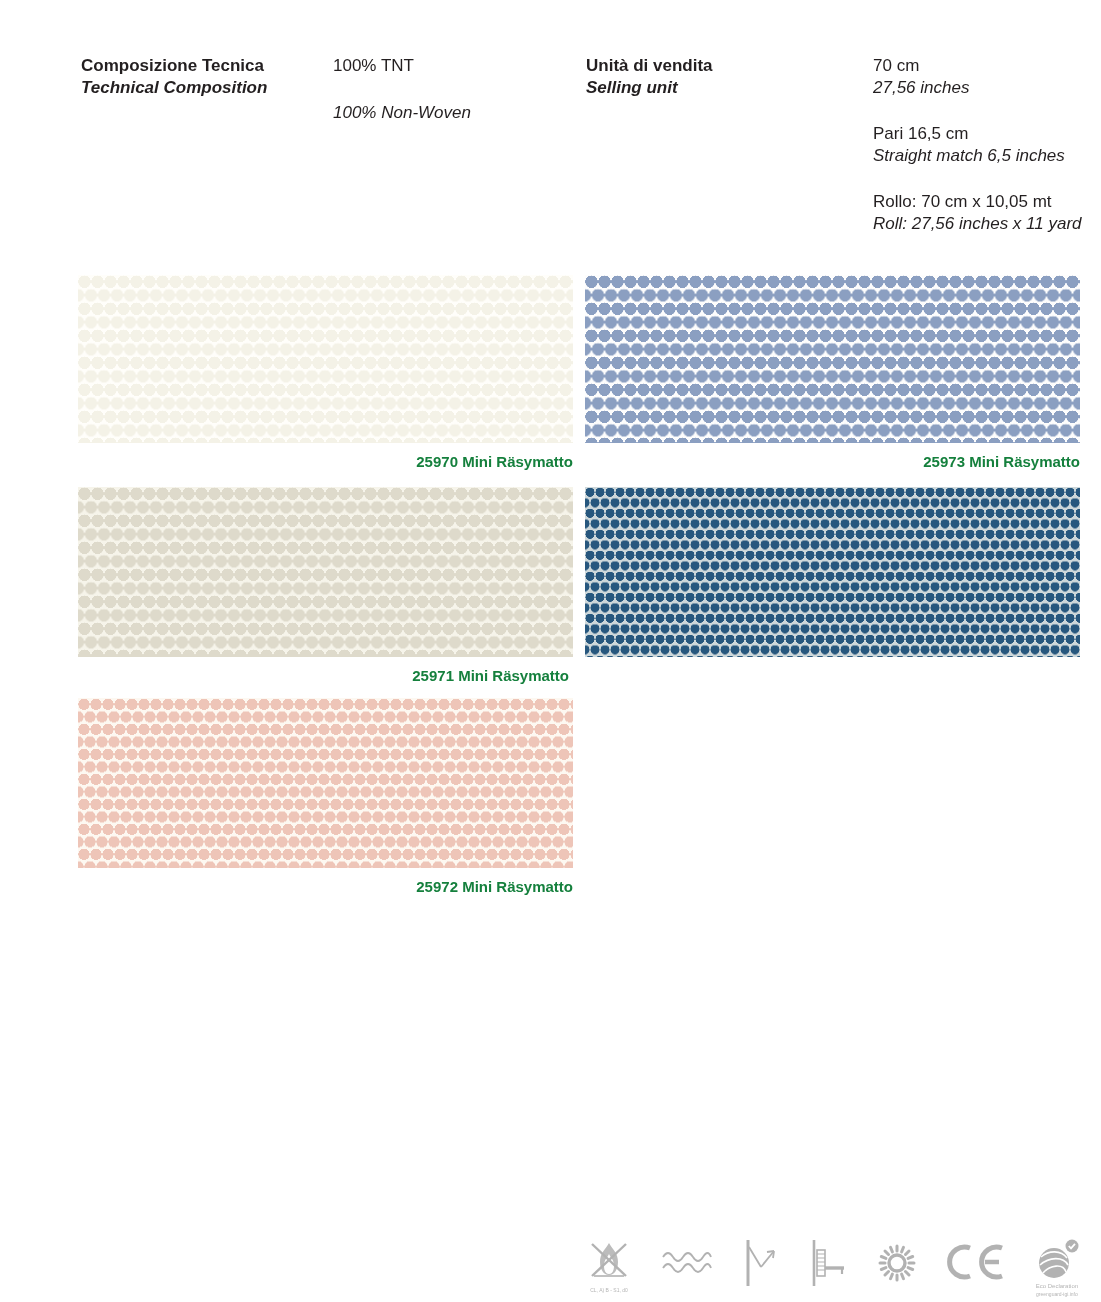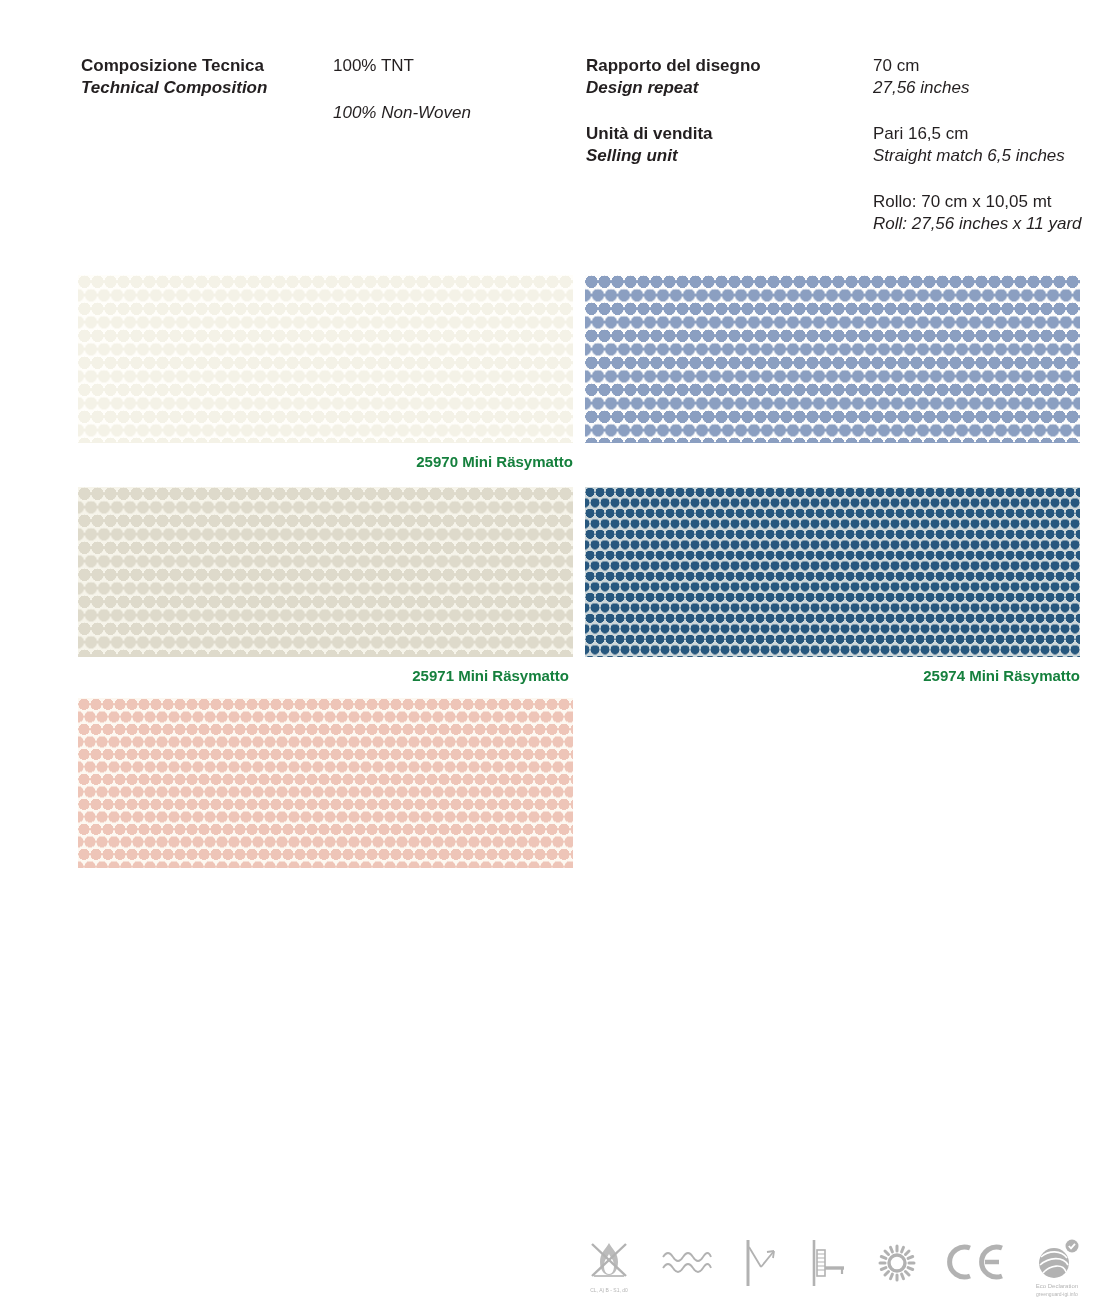--- a/index.html
+++ b/index.html
@@ -77,24 +77,20 @@
   </div>
   <div class="col col-left-values">
     <div class="spec-value">
       <div>100% TNT</div>
       <div class="alt gap-top">100% Non-Woven</div>
     </div>
   </div>
 
   <div class="col col-right-labels">
     <div class="spec-label spec-row">
-      <div>Rapporto del disegno</div>
-      <div class="en">Design repeat</div>
-    </div>
-    <div class="spec-label spec-row">
       <div>Unità di vendita</div>
       <div class="en">Selling unit</div>
     </div>
   </div>
 
   <div class="col col-right-values">
     <div class="spec-value spec-row">
       <div>70 cm</div>
       <div class="alt">27,56 inches</div>
     </div>
@@ -108,22 +104,23 @@
     </div>
   </div>
 
   <div class="swatch geo-big pos-s1" style="--dot: #f4f2e7; --bg: #fffefa;"></div>
   <div class="swatch geo-big pos-s2" style="--dot: #8b9fc1; --bg: #fdfdfd;"></div>
   <div class="swatch geo-big pos-s3" style="--dot: #dedacb; --bg: #f6f4ea;"></div>
   <div class="swatch geo-small pos-s4" style="--dot: #27577e; --bg: #cdd7da;"></div>
   <div class="swatch geo-mid pos-s5" style="--dot: #eec5b8; --bg: #fdf8f1;"></div>
 
   <div class="swatch-label pos-l1">25970 Mini Räsymatto</div>
+  <div class="swatch-label pos-l2">25973 Mini Räsymatto</div>
   <div class="swatch-label pos-l3">25971 Mini Räsymatto</div>
-  <div class="swatch-label pos-l4">25974 Mini Räsymatto</div>
+  <div class="swatch-label pos-l5">25972 Mini Räsymatto</div>
 
   <div class="icon-row">
 
     <div class="icon-box">
       <svg width="52" height="48" viewBox="0 0 52 48">
         <g stroke="#b2b2b2" fill="none">
           <path d="M26 5 C22 12 17 15 17 24 C17 32 21 37 26 37 C31 37 35 32 35 24 C35 15 30 12 26 5 Z" fill="#bcbcbc" stroke="none"></path>
           <path d="M26 16 C24 20 21 22 21 28 C21 33 23 36 26 36 C29 36 31 33 31 28 C31 22 28 20 26 16 Z" fill="#ffffff" stroke="none"></path>
           <path d="M9 6 L43 38" stroke-width="2.4"></path>
           <path d="M43 6 L9 38" stroke-width="2.4"></path>

